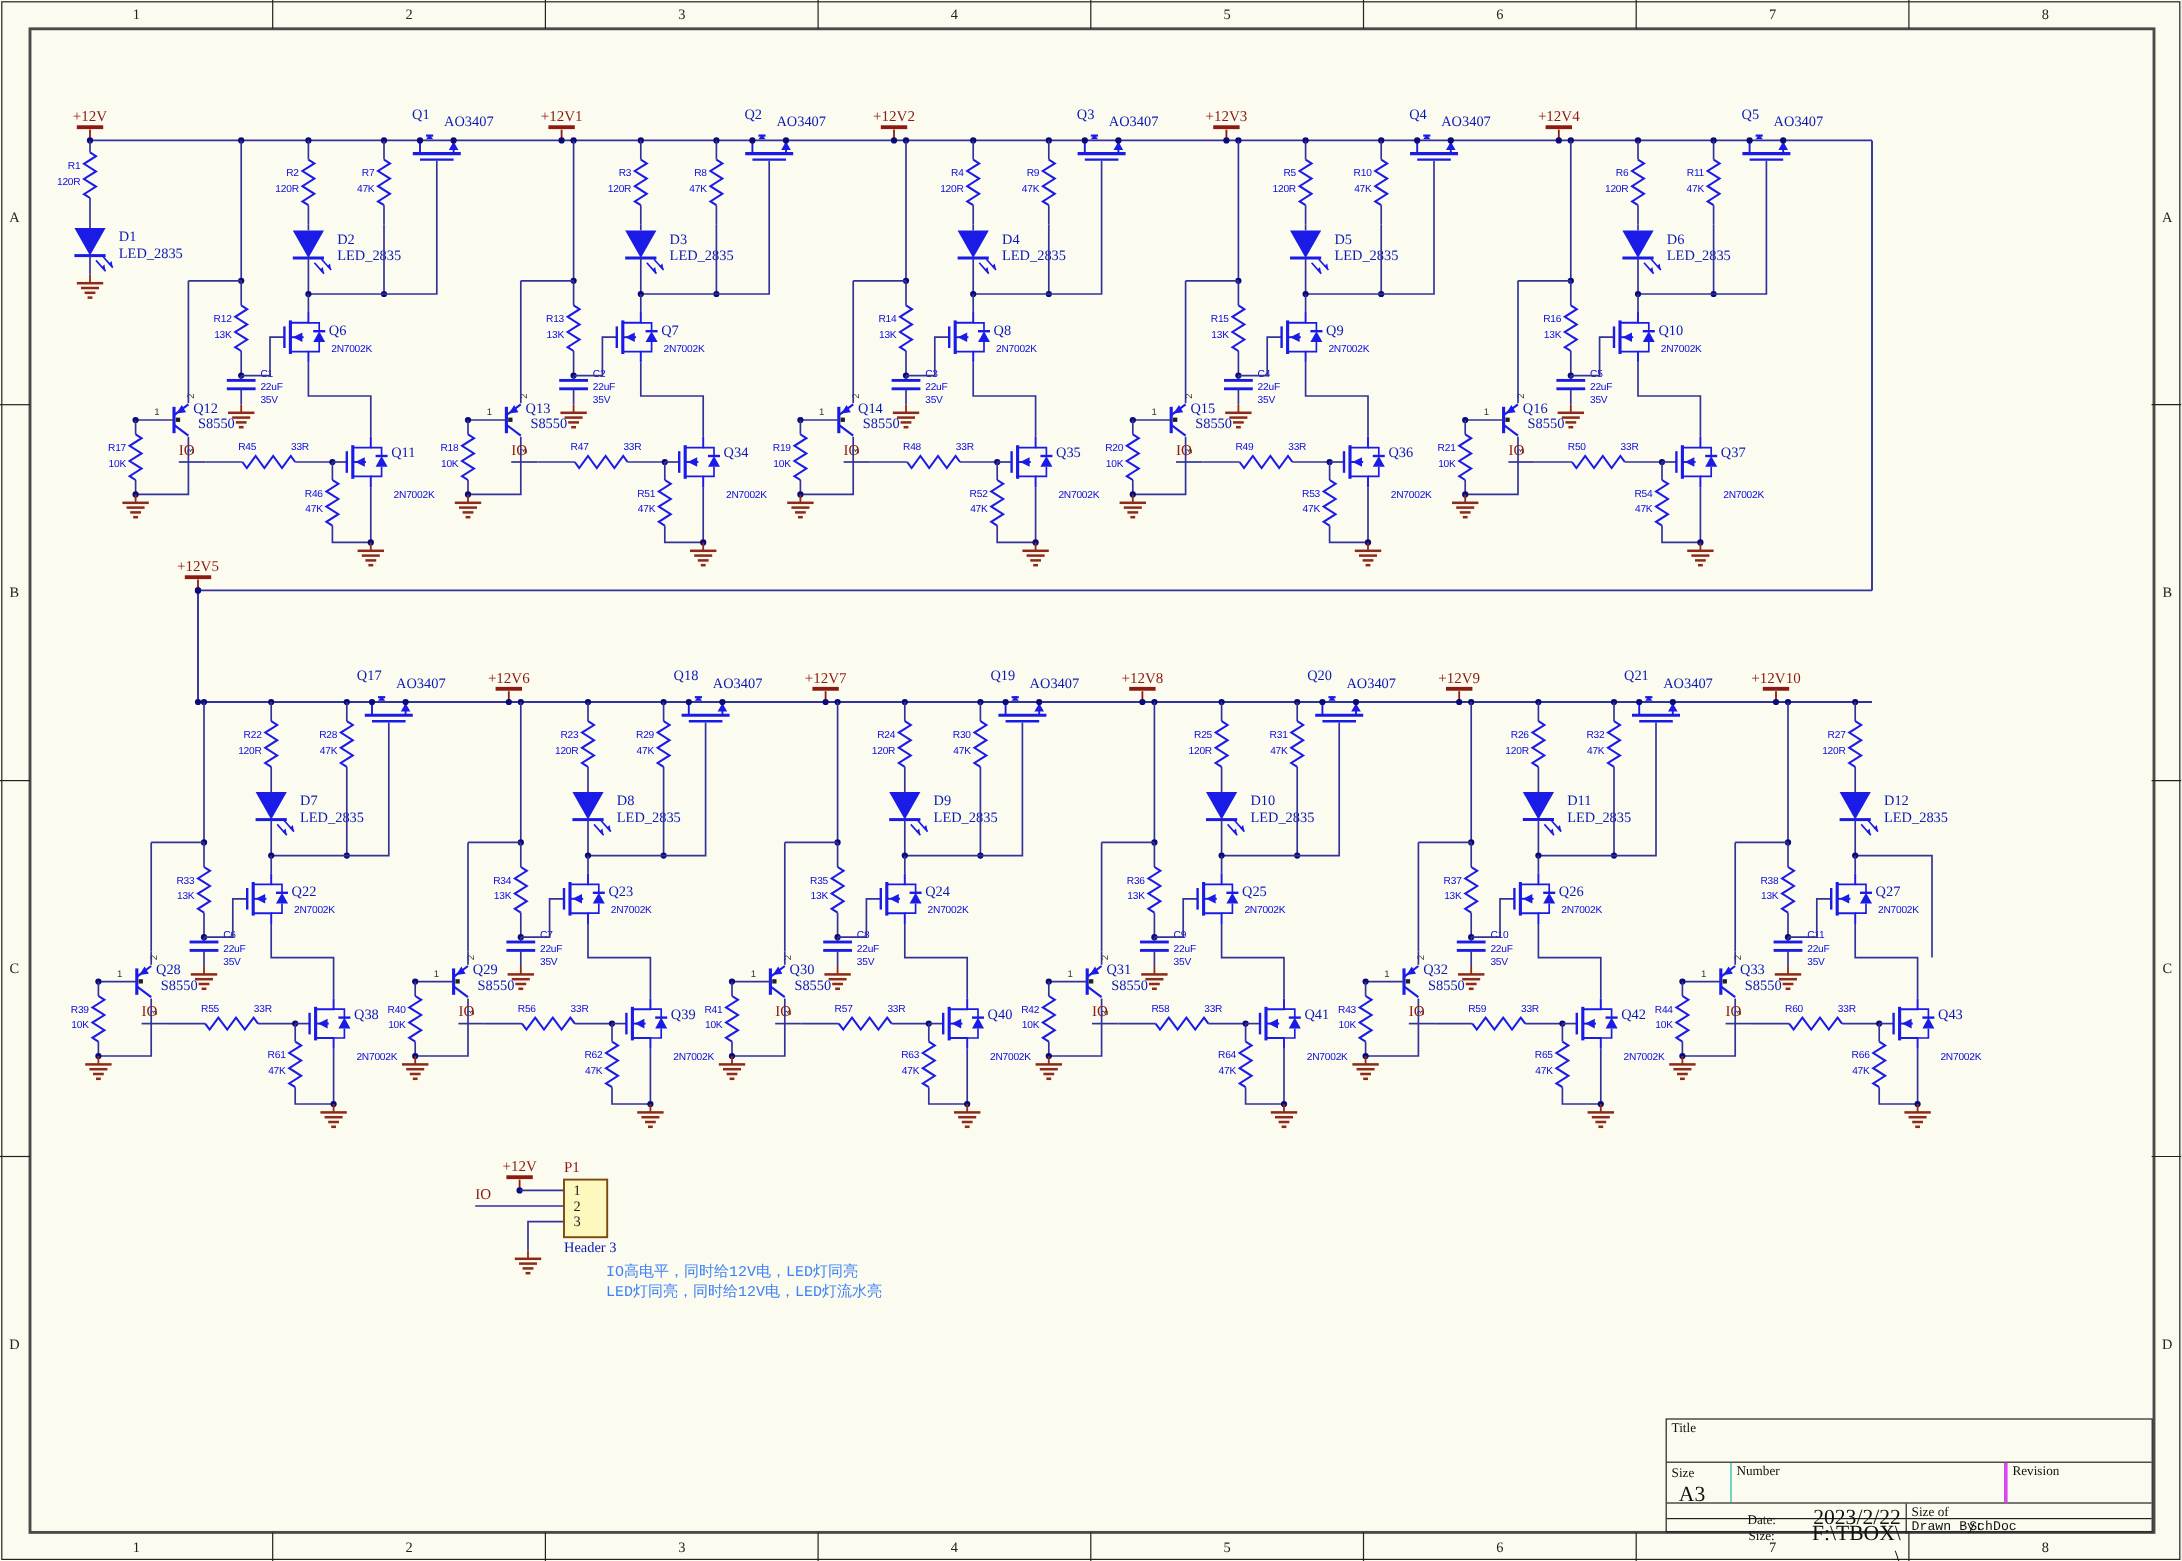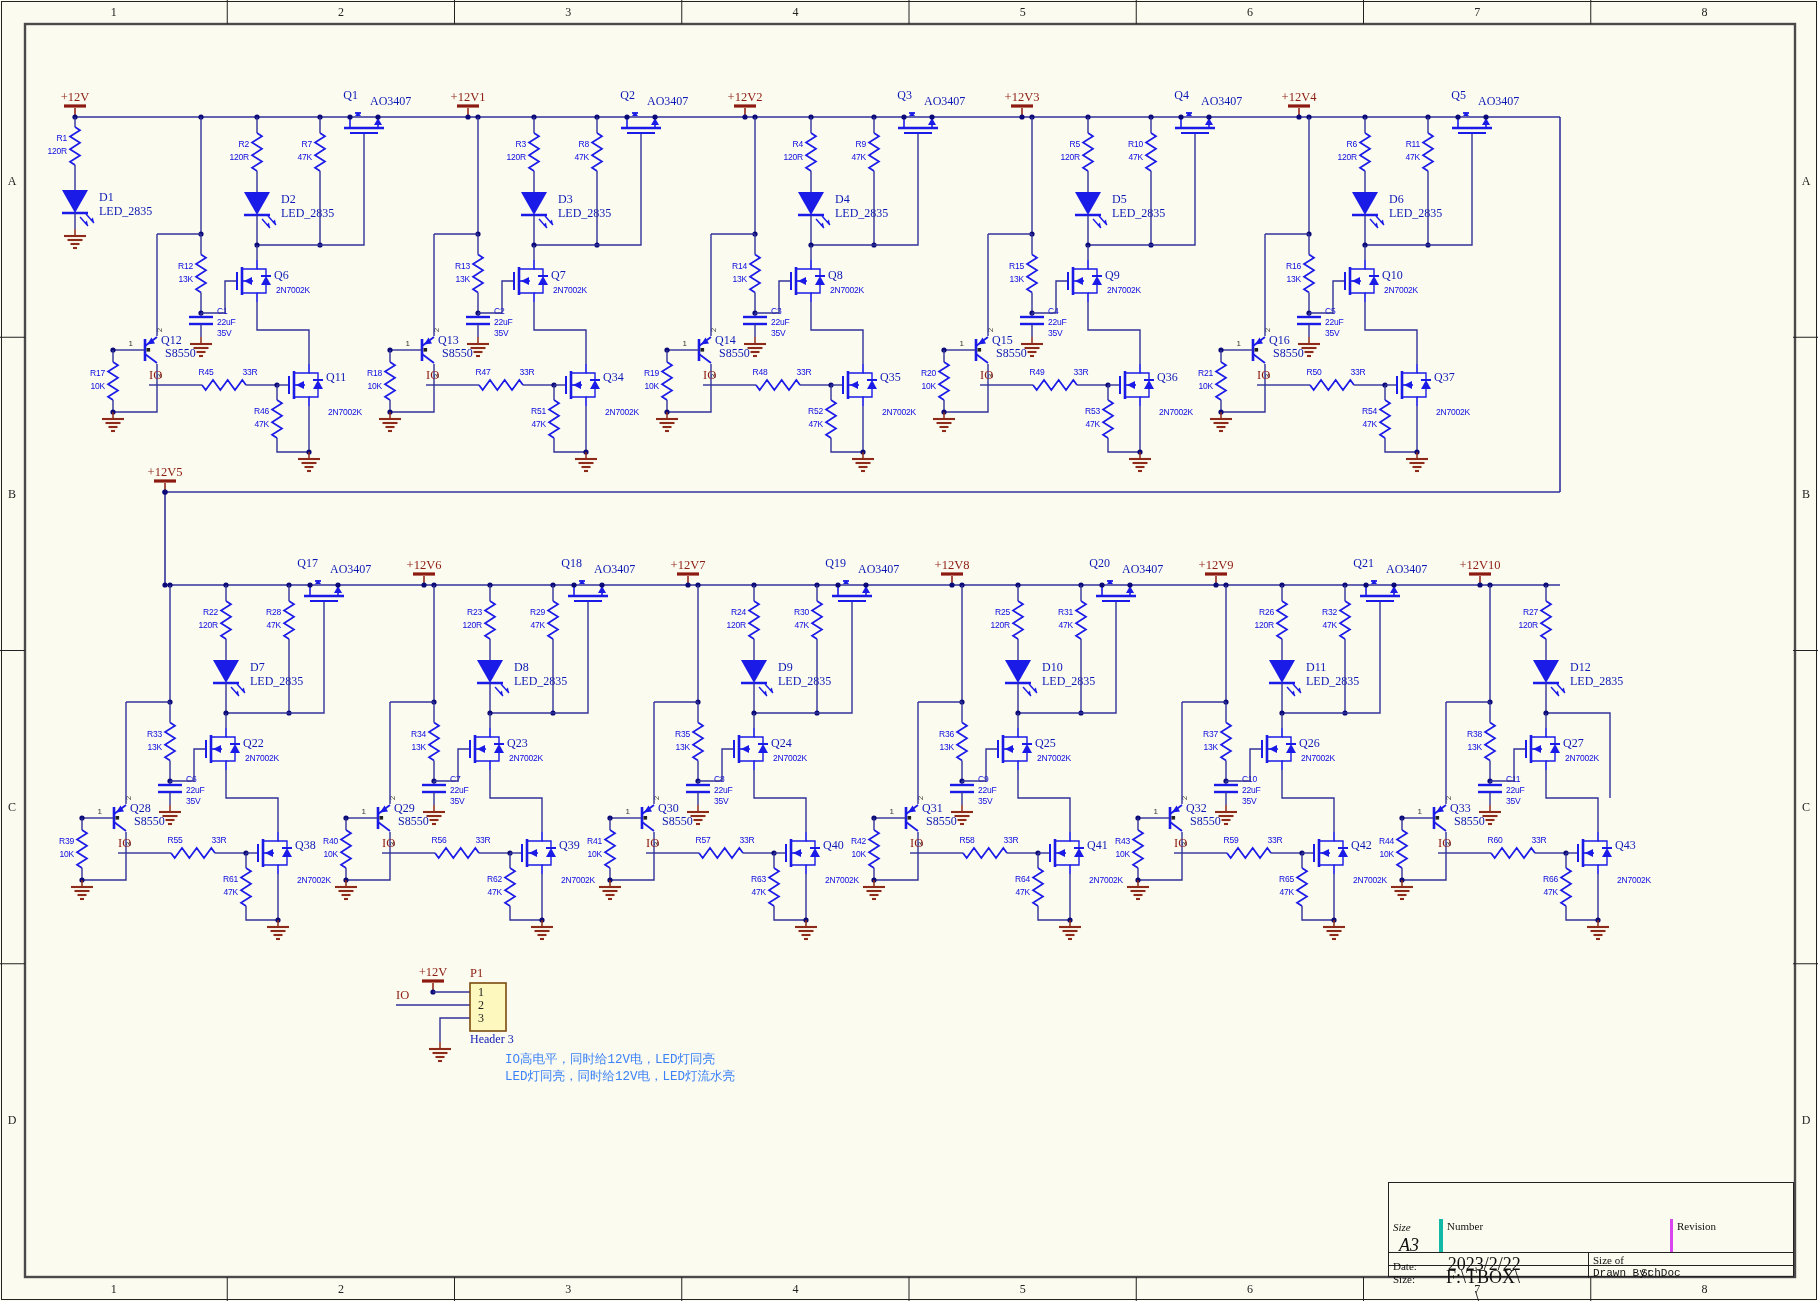--- a/index.html
+++ b/index.html
@@ -13,24 +13,24 @@
   
   .tb{position:absolute;left:1388px;top:1182px;width:406px;height:95px;border:1px solid #222;box-sizing:border-box;background:transparent;font-family:"Liberation Serif",serif;color:#111;font-size:12px;}
   .tb .row{position:absolute;left:0;right:0;box-sizing:border-box;}
   .tb .r1{top:0;height:36px;border-bottom:1px solid #222;}
   .tb .r2{top:36px;height:34px;border-bottom:1px solid #222;}
   .tb .r3{top:70px;height:13px;border-bottom:1px solid #222;}
   .tb .r4{top:83px;height:12px;}
   .tb .cell{position:absolute;top:0;bottom:0;box-sizing:border-box;padding:1px 4px;}
   .tb .lab{font-size:11px;}
   .tb .val{font-size:18px;}
-  .c-size{left:0;width:54px;border-right:4px solid #14b8a6;font-style:italic;}
+  .c-size{left:0;width:54px;border-right:1px solid #14b8a6;}
   .c-num{left:54px;width:230px;border-right:3px solid #d946ef;}
   .c-rev{left:284px;right:0;}
-  .c-l{left:0;width:200px;border-right:1px solid #222;}
+  .c-l{left:0;width:200px;border-right:1px solid #222;text-align:right;}
   .c-r{left:200px;right:0;}
   .inline-val{display:inline-block;margin-left:28px;}
   .fv2{display:inline-block;margin-left:82px;}
   .drawn{position:relative;font-family:Liberation Mono, monospace;}
   .drawn .ov{position:absolute;left:32px;top:1px;margin-left:20px;}
   .notes{position:absolute;left:505px;top:1052px;color:#3b82f6;font-size:12.5px;font-family:Liberation Mono, monospace;line-height:17px;}
 </style>
 </head>
 <body>
 
@@ -2022,20 +2022,23 @@
         <rect x="470" y="983" width="36" height="48" fill="#fdf8bd" stroke="#7a4a10" stroke-width="1.6"></rect>
         <text x="470" y="977" class="snet" text-anchor="start">P1</text>
         <text x="478" y="996" class="szone" text-anchor="start">1</text>
         <text x="478" y="1009" class="szone" text-anchor="start">2</text>
         <text x="478" y="1022" class="szone" text-anchor="start">3</text>
         <text x="470" y="1043" class="sref" text-anchor="start">Header 3</text>
       </g>
     </svg>
 
   <div class="tb">
+    <div class="row r1">
+      <div class="cell lab" style="left:0;right:0;">Title</div>
+    </div>
     <div class="row r2">
       <div class="cell c-size">
         <span class="lab">Size</span><br>
         <span class="val" style="margin-left:6px;">A3</span>
       </div>
       <div class="cell c-num lab">Number</div>
       <div class="cell c-rev lab">Revision</div>
     </div>
     <div class="row r3">
       <div class="cell c-l">

